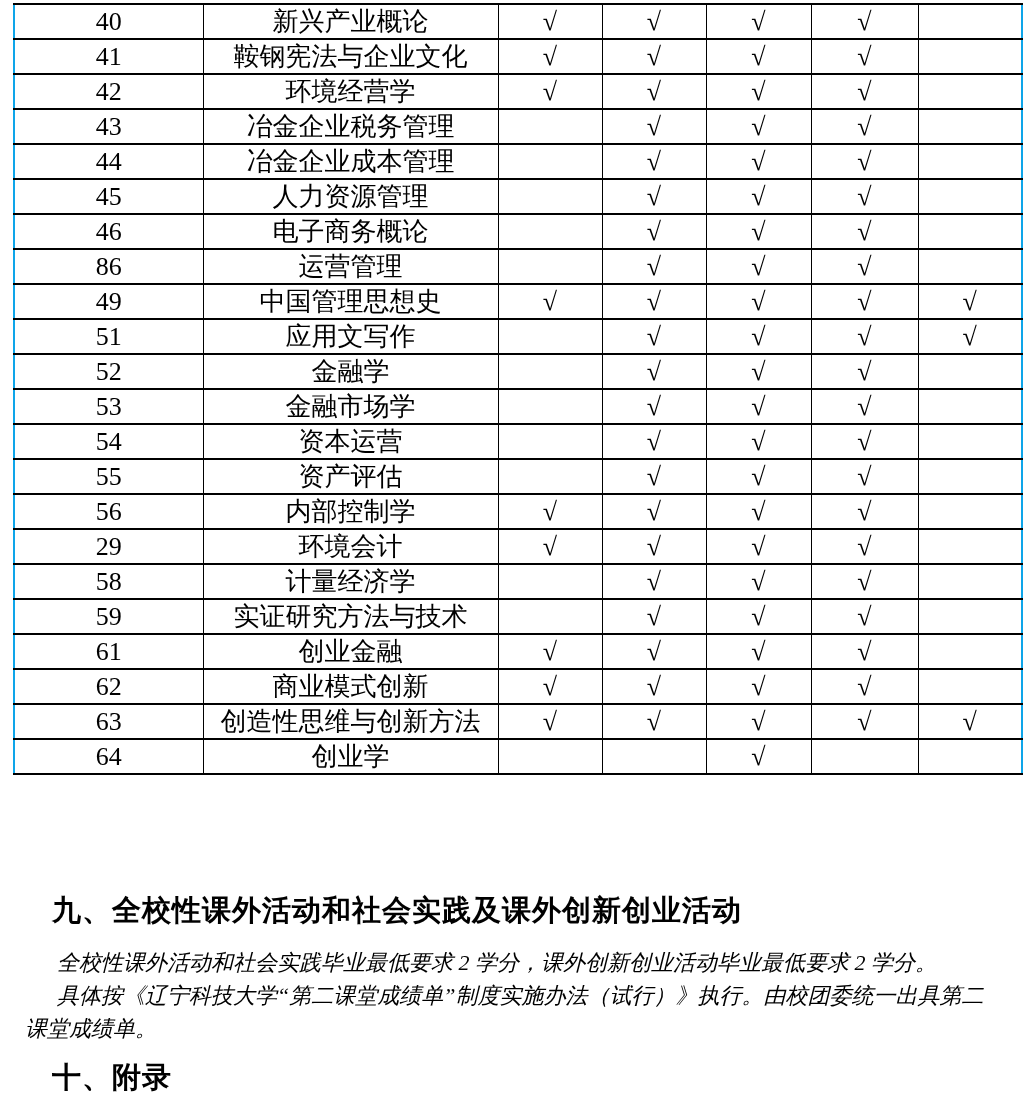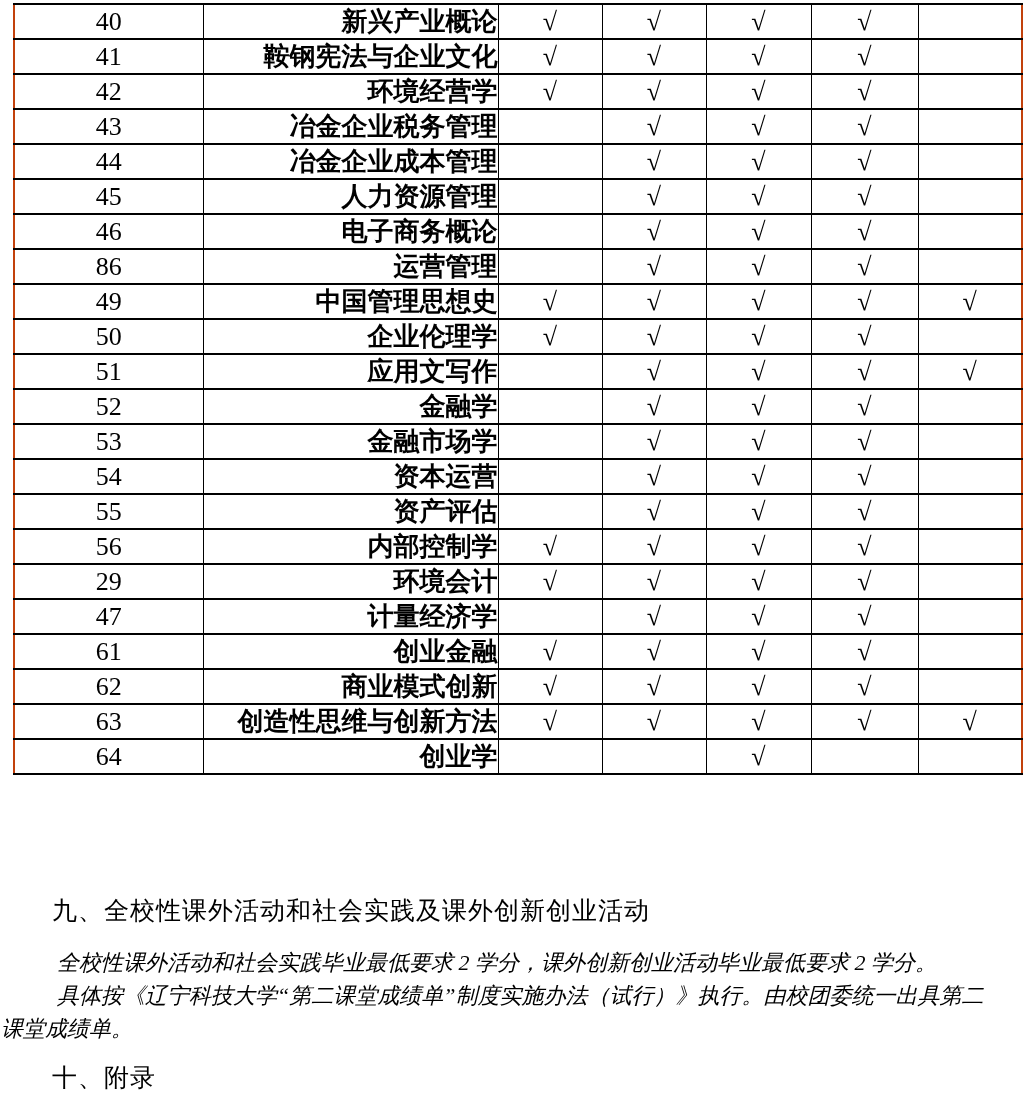--- a/index.html
+++ b/index.html
@@ -18,68 +18,67 @@
   }
 
   
   table.course-table {
     position: absolute;
     left: 13px;
     top: 3px;
     width: 1008px;
     border-collapse: collapse;
     table-layout: fixed;
-    border: 2px solid #c2410c;
+    border: 2px solid #0ea5e9;
   }
   table.course-table td {
     border: 1px solid #000;
     border-top-width: 2px;
     border-bottom-width: 2px;
     height: 33px;
     padding: 0;
     font-size: 26px;
     line-height: 33px;
     overflow: hidden;
     white-space: nowrap;
   }
   td.cell-no {
     text-align: center;
     font-size: 24px;
   }
   td.cell-name {
-    text-align: right;
+    text-align: center;
     padding-left: 10px;
-    font-weight: bold;
   }
   td.cell-check {
     text-align: center;
     font-size: 24px;
   }
 
   
   .sec-heading {
     position: absolute;
     font-family: "Liberation Sans", "DejaVu Sans", sans-serif;
-    font-weight: normal;
-    font-size: 25px;
+    font-weight: bold;
+    font-size: 29px;
     line-height: 32px;
     letter-spacing: 1px;
     white-space: nowrap;
   }
   .body-line {
     position: absolute;
     font-size: 22px;
     line-height: 30px;
     white-space: nowrap;
     font-style: italic;
   }
   #heading-nine { left: 52px; top: 894px; }
   #body-line-1  { left: 57px; top: 948px; }
   #body-line-2  { left: 57px; top: 981px; }
-  #body-line-3  { left: 1px;  top: 1014px; }
+  #body-line-3  { left: 1px;  top: 1014px; padding-left: 24px; }
   #heading-ten  { left: 52px; top: 1061px; }
 </style>
 </head>
 <body>
 
 <div class="page">
 
   <table class="course-table">
     <colgroup>
       <col style="width:189px">
@@ -166,29 +165,20 @@
         <tr>
           <td class="cell-no">49</td>
           <td class="cell-name">中国管理思想史</td>
           <td class="cell-check">√</td>
           <td class="cell-check">√</td>
           <td class="cell-check">√</td>
           <td class="cell-check">√</td>
           <td class="cell-check">√</td>
         </tr>
         <tr>
-          <td class="cell-no">50</td>
-          <td class="cell-name">企业伦理学</td>
-          <td class="cell-check">√</td>
-          <td class="cell-check">√</td>
-          <td class="cell-check">√</td>
-          <td class="cell-check">√</td>
-          <td class="cell-check"></td>
-        </tr>
-        <tr>
           <td class="cell-no">51</td>
           <td class="cell-name">应用文写作</td>
           <td class="cell-check"></td>
           <td class="cell-check">√</td>
           <td class="cell-check">√</td>
           <td class="cell-check">√</td>
           <td class="cell-check">√</td>
         </tr>
         <tr>
           <td class="cell-no">52</td>
@@ -238,22 +228,31 @@
         <tr>
           <td class="cell-no">29</td>
           <td class="cell-name">环境会计</td>
           <td class="cell-check">√</td>
           <td class="cell-check">√</td>
           <td class="cell-check">√</td>
           <td class="cell-check">√</td>
           <td class="cell-check"></td>
         </tr>
         <tr>
-          <td class="cell-no">47</td>
+          <td class="cell-no">58</td>
           <td class="cell-name">计量经济学</td>
+          <td class="cell-check"></td>
+          <td class="cell-check">√</td>
+          <td class="cell-check">√</td>
+          <td class="cell-check">√</td>
+          <td class="cell-check"></td>
+        </tr>
+        <tr>
+          <td class="cell-no">59</td>
+          <td class="cell-name">实证研究方法与技术</td>
           <td class="cell-check"></td>
           <td class="cell-check">√</td>
           <td class="cell-check">√</td>
           <td class="cell-check">√</td>
           <td class="cell-check"></td>
         </tr>
         <tr>
           <td class="cell-no">61</td>
           <td class="cell-name">创业金融</td>
           <td class="cell-check">√</td>

